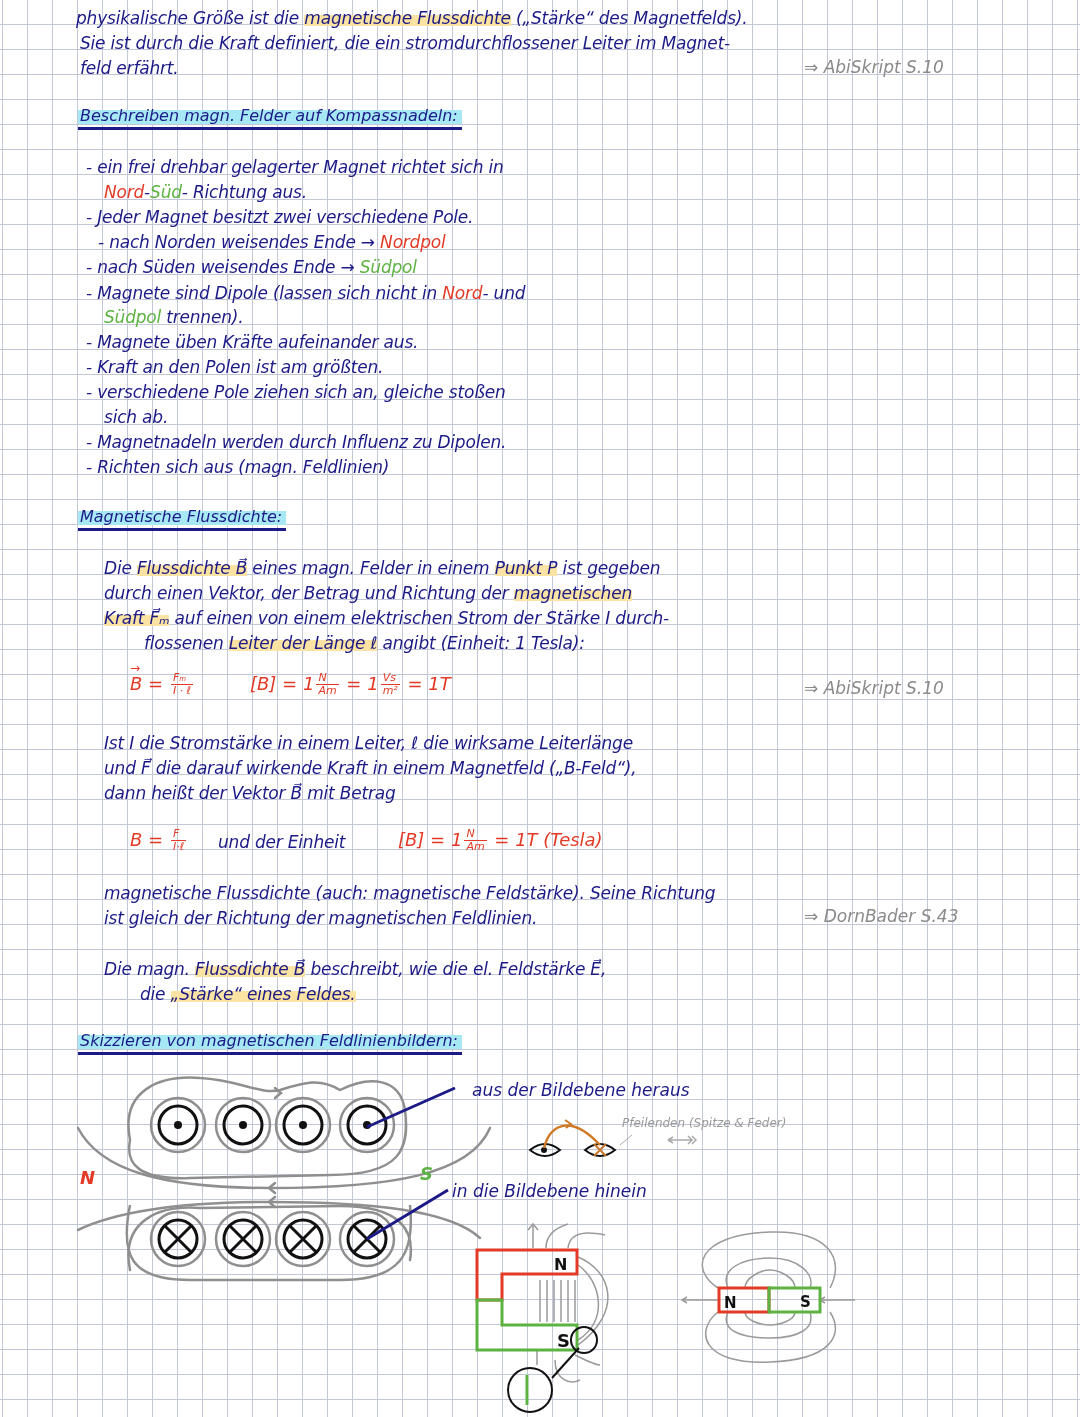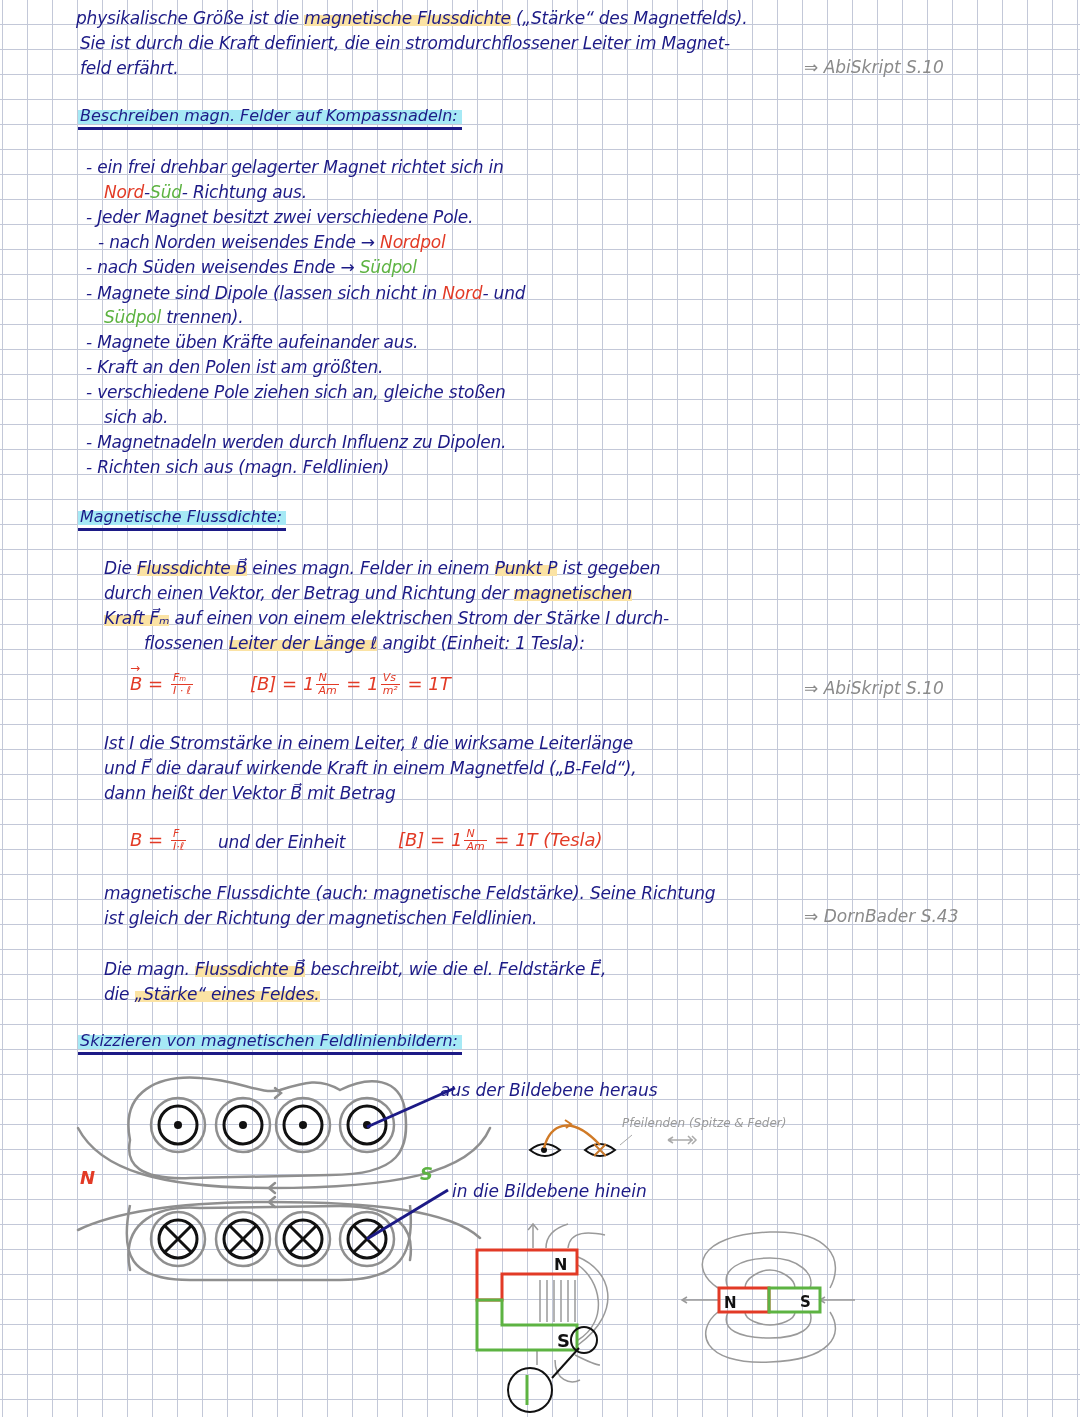--- a/index.html
+++ b/index.html
@@ -120,21 +120,21 @@
 </div>
 
 <div class="line" style="left:104px; top:881px;">magnetische Flussdichte (auch: magnetische Feldstärke). Seine Richtung</div>
 <div class="line" style="left:104px; top:906px;">ist gleich der Richtung der magnetischen Feldlinien.</div>
 
 <div class="gray-ref" style="left:804px; top:906px;">⇒ DornBader S.43</div>
 
 <div class="line" style="left:104px; top:957px;">
   <span>Die magn. </span><span class="hl">Flussdichte B⃗</span><span> beschreibt, wie die el. Feldstärke E⃗,</span>
 </div>
-<div class="line" style="left:104px; top:982px;">
+<div class="line" style="left:104px; top:982px;padding-left:36px;">
   <span>die </span><span class="hl">„Stärke“ eines Feldes.</span>
 </div>
 
 <div class="heading" style="left:78px; top:1031px;">Skizzieren von magnetischen Feldlinienbildern:</div>
 
 <svg class="diagram" width="460" height="200" style="left:70px; top:1070px;" viewBox="0 0 460 200">
   <g fill="none" stroke="#8f8f8f" stroke-width="2.5" stroke-linecap="round">
 
     <path d="M60,70 C50,20 90,5 130,8 C170,10 190,25 210,20 C235,12 250,8 270,20 C300,5 330,8 335,40 C340,80 330,105 260,105 L120,108 C70,110 55,95 60,70 Z"></path>
 
@@ -185,21 +185,21 @@
     <path d="M160,31 l26,26 M186,31 l-26,26"></path>
     <path d="M220,31 l26,26 M246,31 l-26,26"></path>
     <path d="M284,31 l26,26 M310,31 l-26,26"></path>
   </g>
   <line x1="297" y1="44" x2="378" y2="-5" stroke="#1c1a86" stroke-width="3"></line>
 </svg>
 
 <div class="pole red" style="left:80px; top:1167px;">N</div>
 <div class="pole green" style="left:420px; top:1163px;">S</div>
 
-<div class="annot" style="left:440px; top:1080px;text-align:right;">aus der Bildebene heraus</div>
+<div class="annot" style="left:472px; top:1080px;text-align:right;">aus der Bildebene heraus</div>
 <div class="annot" style="left:452px; top:1181px;">in die Bildebene hinein</div>
 
 <svg class="diagram" width="220" height="50" style="left:520px; top:1115px;" viewBox="0 0 220 50">
   <path d="M10,35 q15,-12 30,0 q-15,12 -30,0 z" fill="none" stroke="#111" stroke-width="2"></path>
   <circle cx="24" cy="35" r="3" fill="#111"></circle>
   <path d="M65,35 q15,-12 30,0 q-15,12 -30,0 z" fill="none" stroke="#111" stroke-width="2"></path>
   <path d="M74,29 l12,12 M86,29 l-12,12" stroke="#c7772a" stroke-width="2"></path>
   <path d="M24,33 C30,10 50,-2 80,30" fill="none" stroke="#d07a26" stroke-width="2.5"></path>
   <path d="M45,5 l6,4 l-5,4" fill="none" stroke="#d07a26" stroke-width="2"></path>
   <line x1="100" y1="30" x2="112" y2="20" stroke="#aaa" stroke-width="1"></line>

